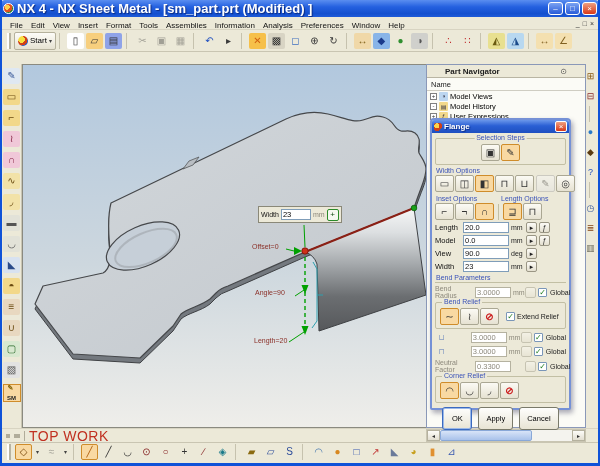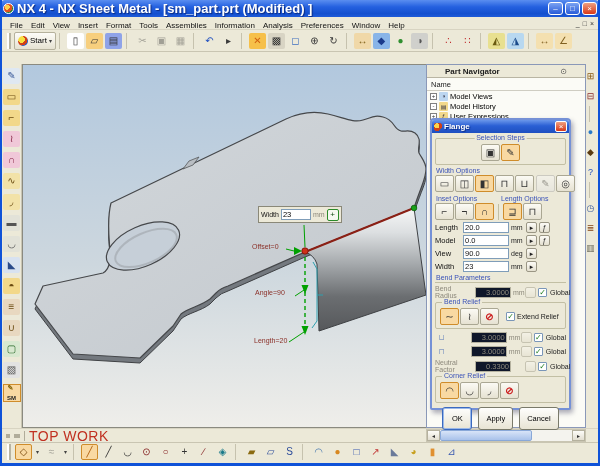--- a/index.html
+++ b/index.html
@@ -103,21 +103,21 @@
   .optrow .tbi.sel{background:#f9d9a2;border-color:#cf8c2a;}
   .optrow .tbi.dis{opacity:.45;}
   .optrow .tbi.red{color:#cc1f1f;font-weight:bold;opacity:1;filter:none;}
   .vsep2{width:1px;height:16px;background:#c2bfa4;margin:0 3px;}
   .sp{flex:1;}
   .frow{display:flex;align-items:center;margin:2px 2px;gap:2px;}
   .flab{width:26px;font-size:7.5px;color:#111;flex:none;}
   .flab.gl{color:#8d897c;font-size:7px;}
   .fin{width:46px;height:11px;border:1px solid #7f9db9;background:#fff;font-size:7.5px;padding:0 1px;
     font-family:"Liberation Sans",sans-serif;color:#111;flex:none;}
-  .fin.dis{background:#0f172a;border-color:#b5b2a0;color:#8d897c;text-align:right;}
+  .fin.dis{background:#ffffff;border-color:#b5b2a0;color:#8d897c;}
   .funit{font-size:7px;color:#222;width:13px;flex:none;}
   .funit.gl{color:#8d897c;}
   .mbtn{width:11px;height:11px;border:1px solid #9a9684;background:linear-gradient(180deg,#fcfbf6,#e4e0d0);
     font-size:7px;display:inline-flex;align-items:center;justify-content:center;border-radius:2px;flex:none;color:#222;}
   .mbtn.dis{opacity:.45;}
   .cb{width:9px;height:9px;border:1px solid #7a96b8;background:#fff;font-size:8px;line-height:8px;
     text-align:center;color:#1c7a1c;border-radius:1px;flex:none;}
   .cb.on::after{content:"✓";}
   .glbl{font-size:7px;color:#222;margin-left:1px;}
   .secline{border-bottom:1px solid #c2bfa4;margin:1px 2px 2px;}

